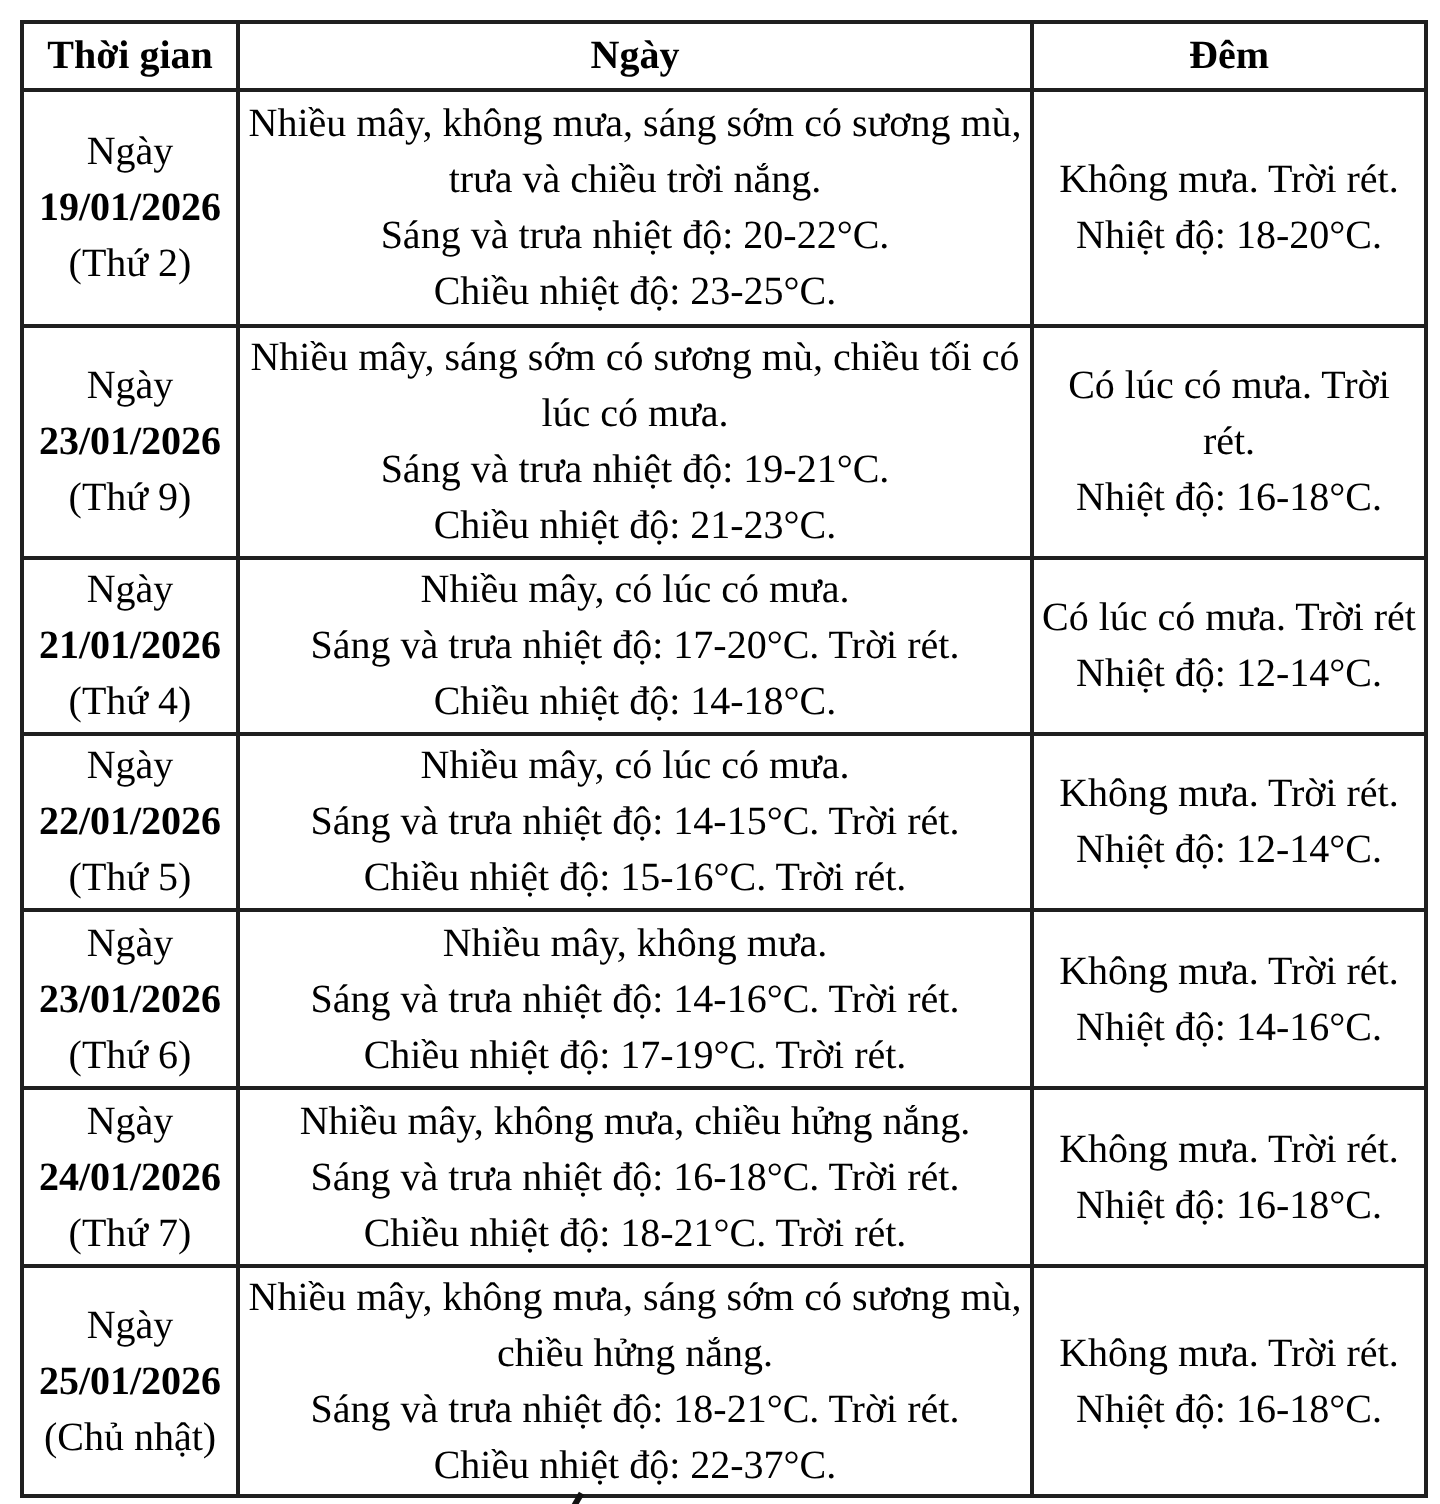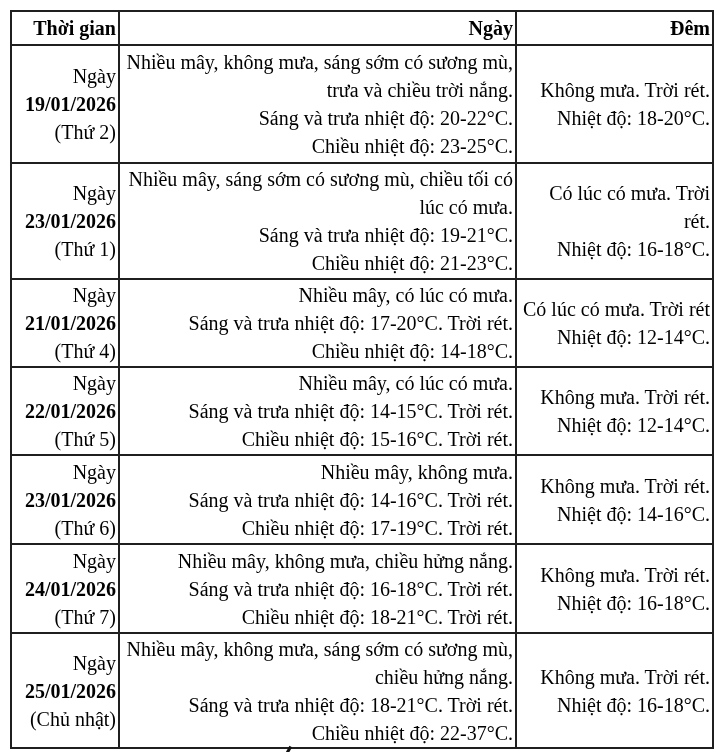--- a/index.html
+++ b/index.html
@@ -20,21 +20,21 @@
     left: 10px;
     top: 10px;
     width: 702px;
     background: #ffffff;
   }
   col.c-time  { width: 108px; }
   col.c-day   { width: 397px; }
   col.c-night { width: 197px; }
   th, td {
     border: 2px solid #1f1f1f;
-    text-align: right;
+    text-align: center;
     vertical-align: middle;
     padding: 0 2px;
     font-size: 20px;
     line-height: 28px;
     overflow: hidden;
   }
   th {
     font-weight: bold;
     height: 32px;
     line-height: 26px;
@@ -89,21 +89,21 @@
       </td>
       <td class="night">
         <p>Không mưa. Trời rét.</p>
         <p>Nhiệt độ: 18-20°C.</p>
       </td>
     </tr>
     <tr class="r2">
       <td class="time">
         <p>Ngày</p>
         <p class="date">23/01/2026</p>
-        <p>(Thứ 1)</p>
+        <p>(Thứ 9)</p>
       </td>
       <td class="day">
         <p>Nhiều mây, sáng sớm có sương mù, chiều tối có lúc có mưa.</p>
         <p>Sáng và trưa nhiệt độ: 19-21°C.</p>
         <p>Chiều nhiệt độ: 21-23°C.</p>
       </td>
       <td class="night">
         <p>Có lúc có mưa. Trời rét.</p>
         <p>Nhiệt độ: 16-18°C.</p>
       </td>

